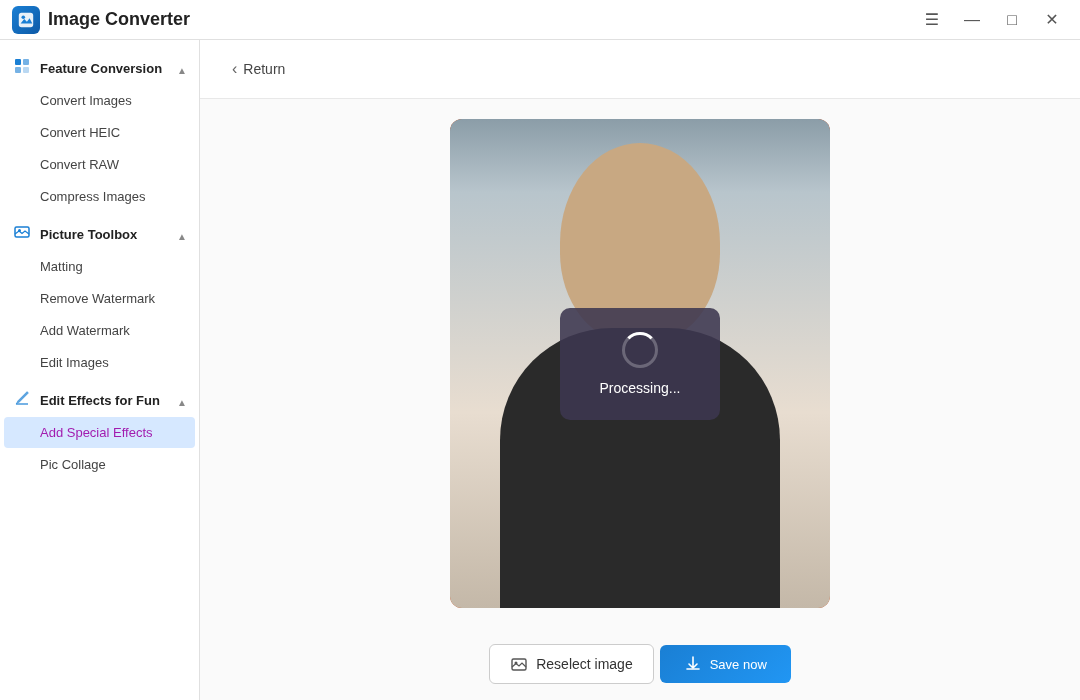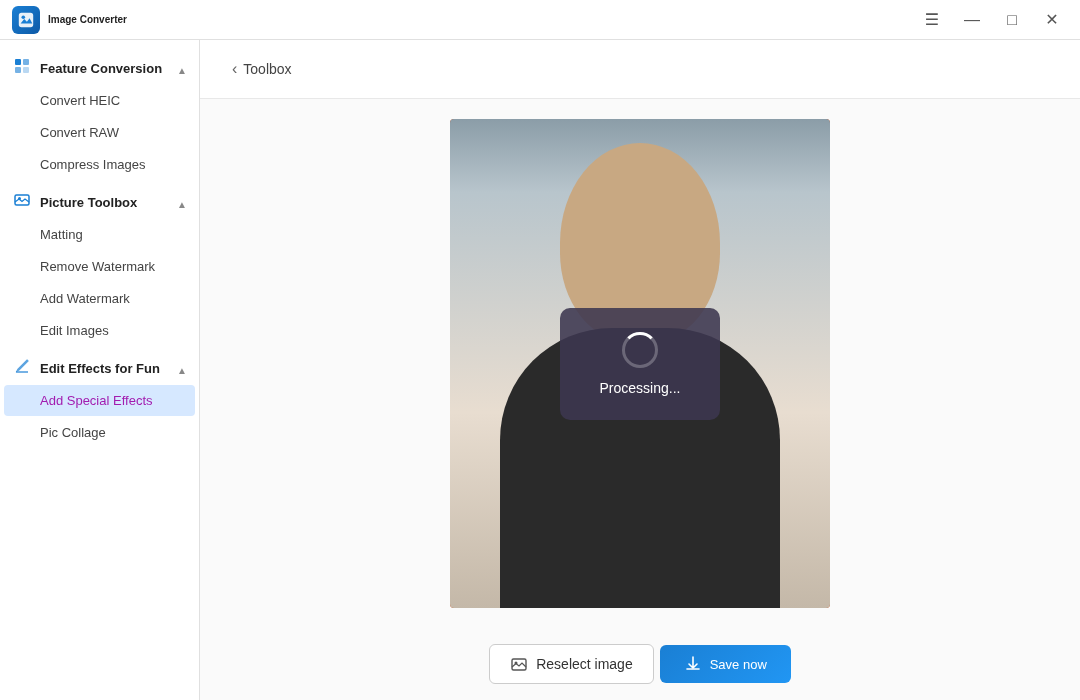--- a/index.html
+++ b/index.html
@@ -17,21 +17,21 @@
     }
     .titlebar-logo {
       width: 28px; height: 28px;
       background: linear-gradient(135deg, #1a7fd4, #0d5aa7);
       border-radius: 6px;
       display: flex; align-items: center; justify-content: center;
       margin-right: 8px;
       flex-shrink: 0;
     }
     .titlebar-logo svg { width: 18px; height: 18px; }
-    .titlebar-title { font-size: 10px; font-weight: 600; color: #222; flex: 1; }
+    .titlebar-title { font-size: 18px; font-weight: 600; color: #222; flex: 1; }
     .titlebar-controls { display: flex; gap: 8px; }
     .titlebar-btn {
       width: 32px; height: 32px;
       border: none; background: transparent; cursor: pointer;
       display: flex; align-items: center; justify-content: center;
       border-radius: 4px; color: #555; font-size: 16px;
     }
 
     
     .main-layout {
@@ -111,21 +111,21 @@
       justify-content: flex-start;
       padding: 20px;
       overflow-y: auto;
     }
 
     
     .image-container {
       position: relative;
       width: 380px;
       height: 510px;
-      border-radius: 4px;
+      border-radius: 12px;
       overflow: hidden;
       background: #c2410c;
     }
 
     
     .person-image {
       width: 100%;
       height: 100%;
       background: linear-gradient(180deg, #8b9da8 0%, #b8c5cc 15%, #e8ddd0 60%, #c4b8a8 100%);
       position: relative;
@@ -251,20 +251,21 @@
           <svg width="16" height="16" viewBox="0 0 16 16" fill="currentColor">
             <rect x="1" y="1" width="6" height="6" rx="1" fill="#1a7fd4"></rect>
             <rect x="9" y="1" width="6" height="6" rx="1" fill="#1a7fd4" opacity="0.6"></rect>
             <rect x="1" y="9" width="6" height="6" rx="1" fill="#1a7fd4" opacity="0.6"></rect>
             <rect x="9" y="9" width="6" height="6" rx="1" fill="#1a7fd4" opacity="0.3"></rect>
           </svg>
         </span>
         <span>Feature Conversion</span>
         <span class="chevron">▲</span>
       </div>
+      <div class="sidebar-item">Convert Images</div>
       <div class="sidebar-item">Convert HEIC</div>
       <div class="sidebar-item">Convert RAW</div>
       <div class="sidebar-item">Compress Images</div>
     </div>
 
     <div class="sidebar-section">
       <div class="sidebar-section-header">
         <span class="section-icon">
           <svg width="16" height="16" viewBox="0 0 16 16" fill="none">
             <rect x="1" y="3" width="14" height="10" rx="1.5" stroke="#1a7fd4" stroke-width="1.5" fill="none"></rect>
@@ -296,21 +297,21 @@
       <div class="sidebar-item">Pic Collage</div>
     </div>
 
   </div>
 
   <div class="content">
 
     <div class="content-header">
       <button class="return-btn">
         <span class="chevron-left">‹</span>
-        <span>Toolbox</span>
+        <span>Return</span>
       </button>
     </div>
 
     <div class="content-body">
       <div class="image-container">
         <div class="person-image"></div>
 
         <div class="processing-overlay">
           <div class="spinner"></div>
           <span class="processing-text">Processing...</span>

